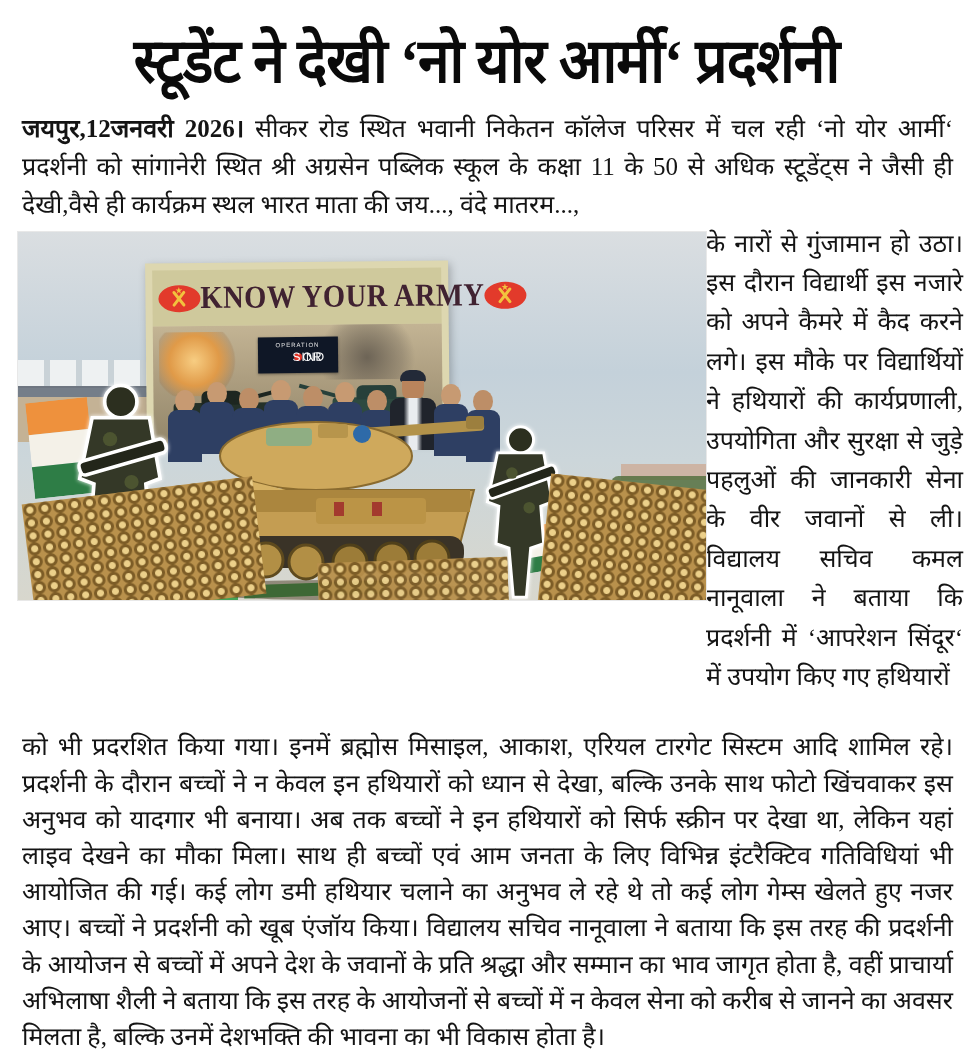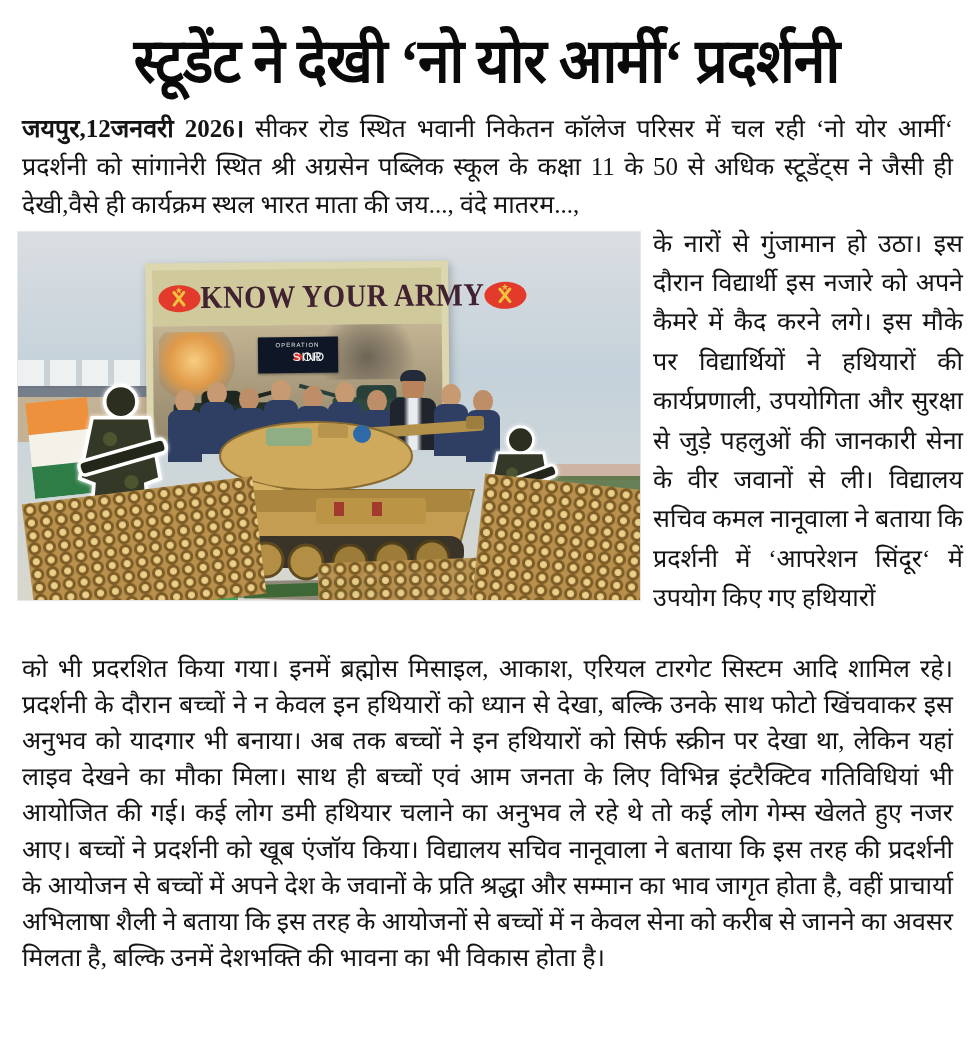--- a/index.html
+++ b/index.html
@@ -17,27 +17,27 @@
     text-align:center;line-height:1.5;letter-spacing:-1px;
     transform:scaleY(1.08);
   }
 
   
   .article-text{font-size:25px;color:#141414;text-align:justify;}
   .intro{margin:6px 20px 0 22px;line-height:38px;}
   .dateline{font-weight:bold;}
 
   .middle{display:flex;align-items:flex-start;margin:8px 10px 0 18px;}
-  .beside{flex:1;margin-left:13px;margin-top:-8px;line-height:39.4px;}
+  .beside{flex:1;margin-left:0;margin-top:-8px;line-height:39.4px;}
 
   .below{margin:8px 20px 10px 22px;line-height:36.2px;}
 
   
   .photo{
-    position:relative;flex:none;width:622px;height:368px;overflow:hidden;
+    position:relative;flex:none;width:688px;height:368px;overflow:hidden;
     background:#0f172a;box-shadow:0 0 0 1px #e8e8e8;
   }
   .photo *{position:absolute;}
   .sky{inset:0;background:linear-gradient(180deg,#dadee1 0%,#c4d1da 38%,#ccd6da 62%,#d8d7cd 100%);}
 
   
   .tents{left:0;top:128px;width:165px;height:26px;
     background:repeating-linear-gradient(90deg,#eef1f2 0 26px,#c9d2d7 26px 32px);
     border-bottom:2px solid #aab4ba;}
   .crowd{left:0;top:154px;width:175px;height:11px;background:#59626e;opacity:.75;}

